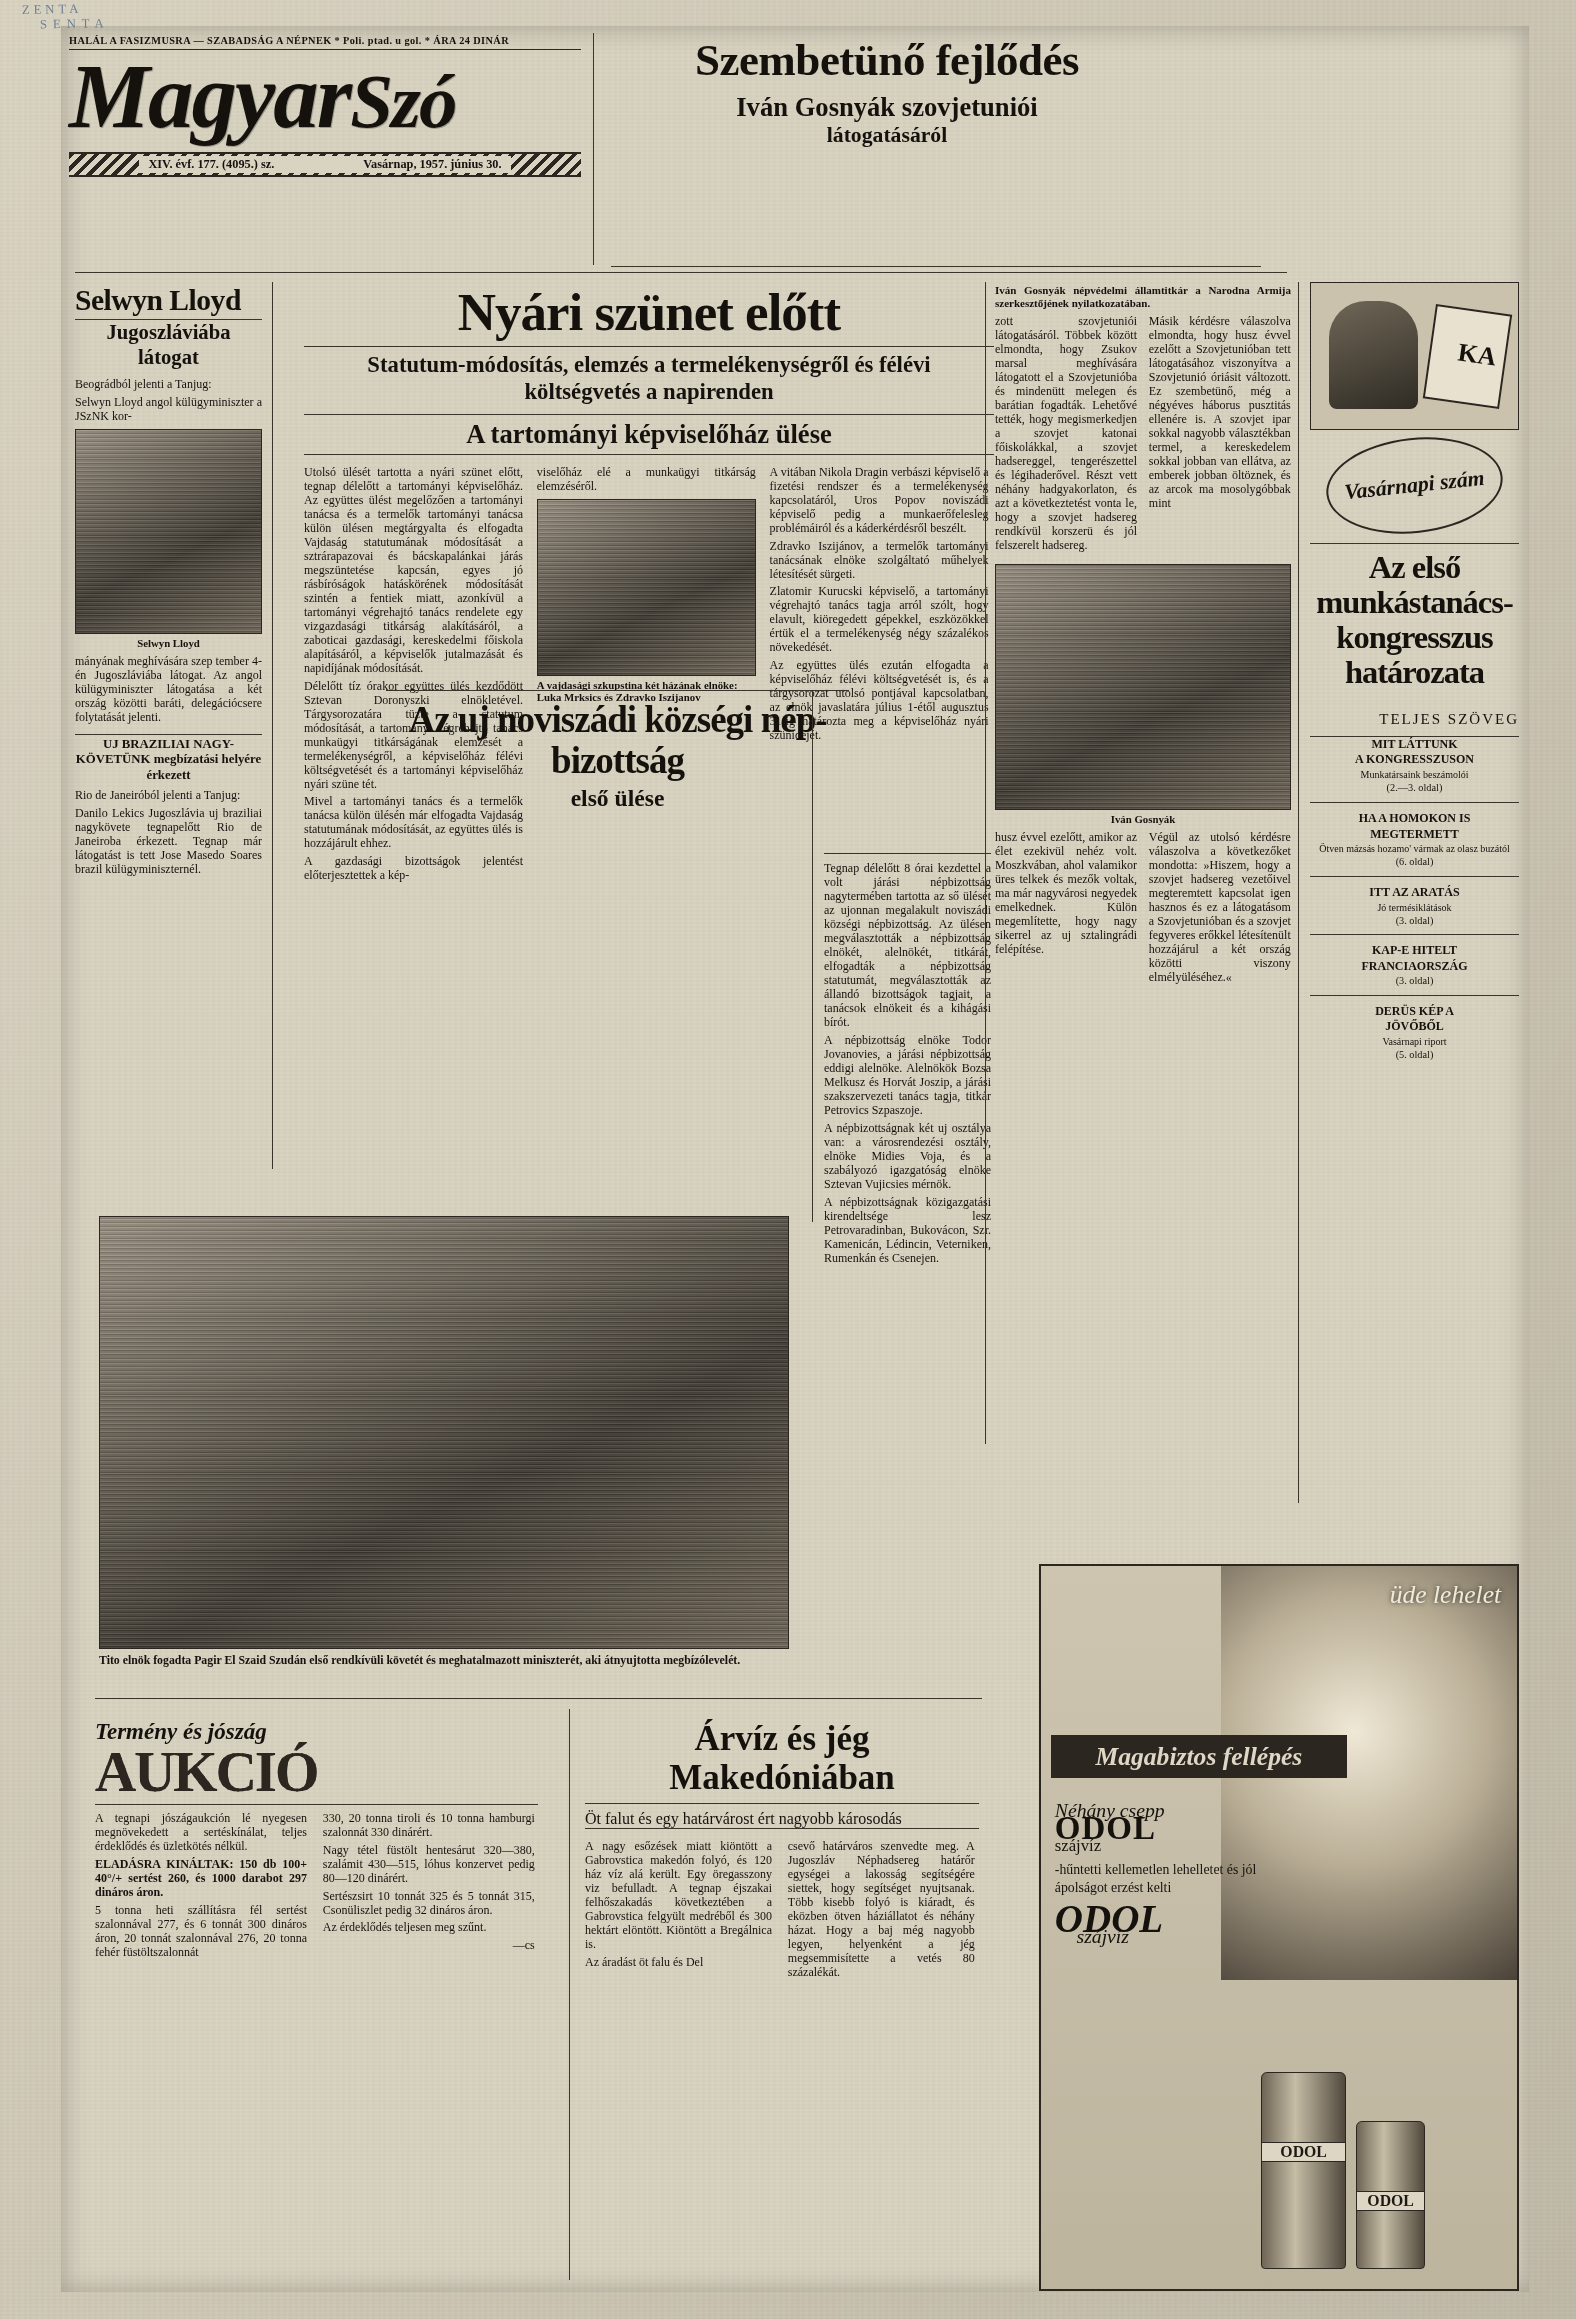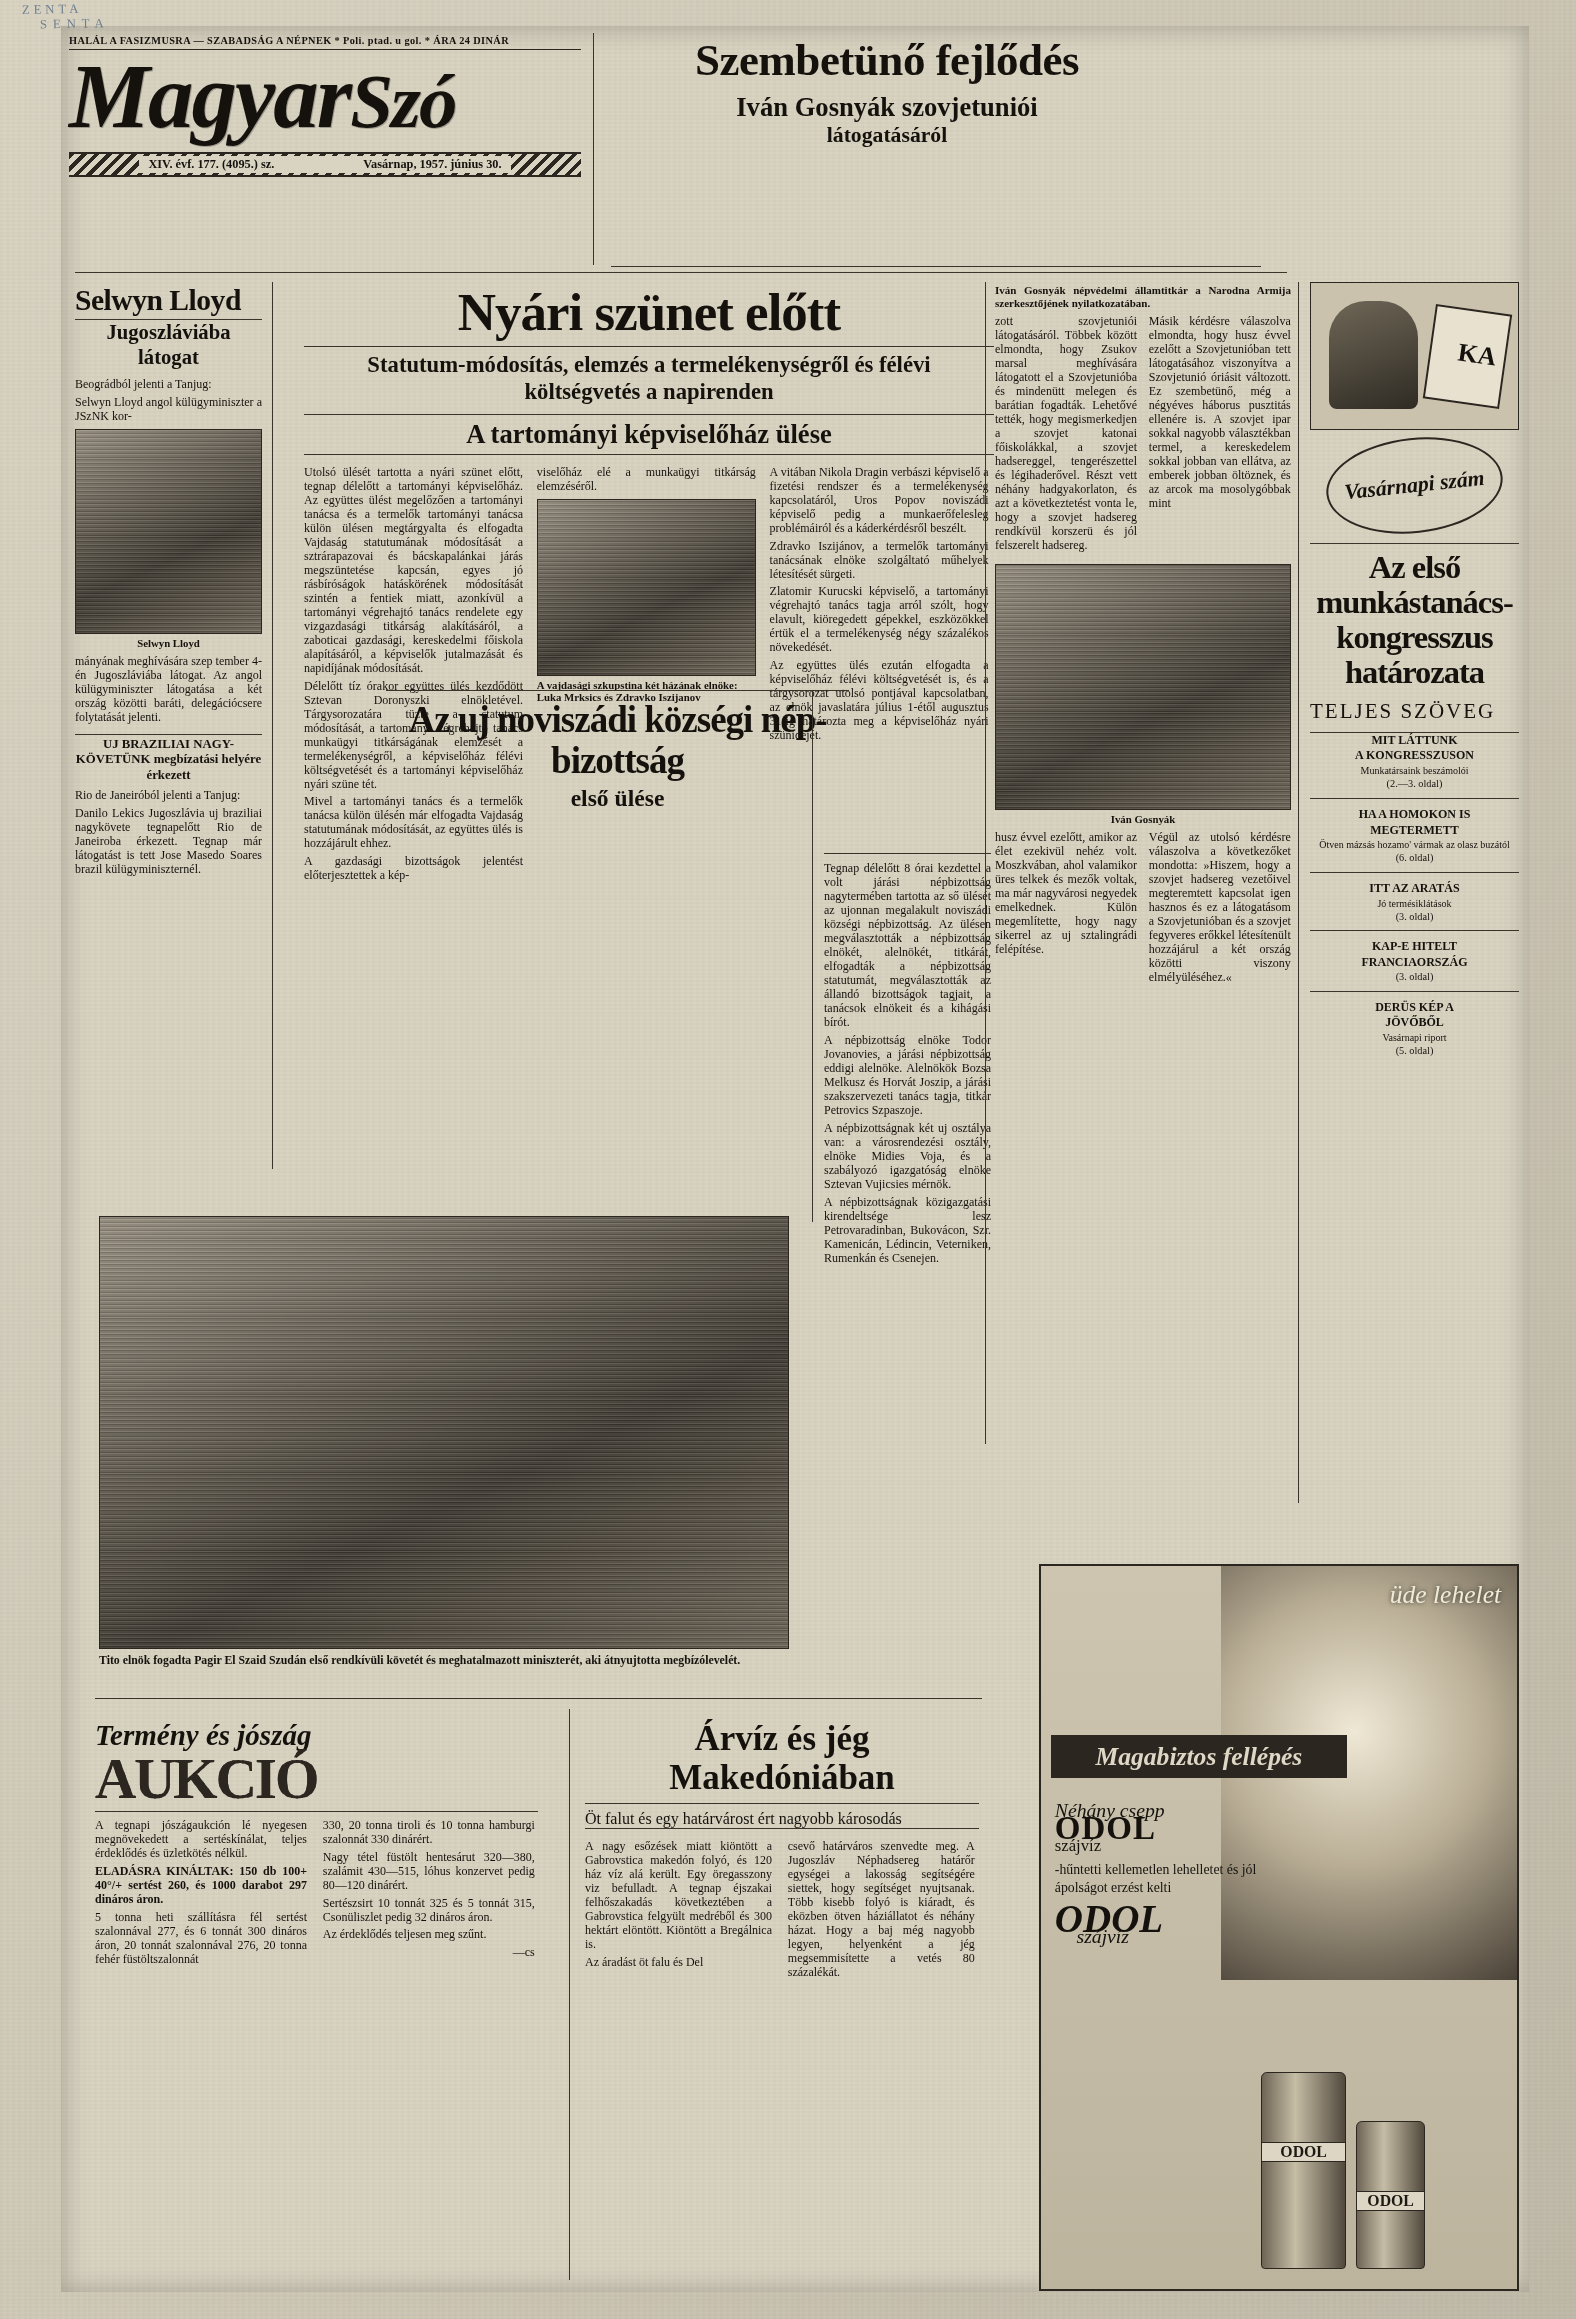--- a/index.html
+++ b/index.html
@@ -141,33 +141,33 @@
   .oval {
     margin:7.9px auto 0; width:177px; height:95px; border-radius:50%;
     border:2px solid #2b2620; display:flex; align-items:center; justify-content:center;
     font-style:italic; font-weight:bold; font-size:21.7px; text-align:center; line-height:23.6px;
     transform:rotate(-6deg);
   }
   .bigad h2 {
     margin:5.9px 0 0; font-size:32.5px; font-weight:bold; text-align:center; line-height:35px;
     letter-spacing:-1px;
   }
-  .bigad .full { text-align:left; font-size:21px; letter-spacing:2px; margin-top:9px; }
+  .bigad .full { text-align:right; font-size:15px; letter-spacing:2px; margin-top:21px; }
   .adlist { margin-top:7.9px; }
   .adlist .it { text-align:center; margin-bottom:8.9px; }
   .adlist .t1 { font-size:12px; font-weight:bold; line-height:15.8px; }
   .adlist .t2 { font-size:10px; line-height:13.8px; }
   .adlist .pg { font-size:10.3px; }
 
   
   .bigphoto { position:absolute; left:99px; top:1216px; width:690px; height:463px; }
   .bigphoto .cap2 { font-size:11.8px; font-weight:bold; margin-top:4.9px; line-height:13.8px; }
   .auction-logo {
     font-family:"Liberation Serif", serif; font-style:italic; font-weight:bold;
-    font-size:29px;
+    font-size:23px;
   }
   .auk {
     font-size:57px; font-weight:bold; letter-spacing:-2px; line-height:53px;
     background:repeating-linear-gradient(90deg,#2b2620 0 2px,transparent 2px 4.9px);
     -webkit-background-clip:text; background-clip:text; color:#2b2620;
   }
 
   
   .odol { position:absolute; left:1039px; top:1564px; width:480px; height:727px;
           border:2px solid #2b2620; overflow:hidden;

